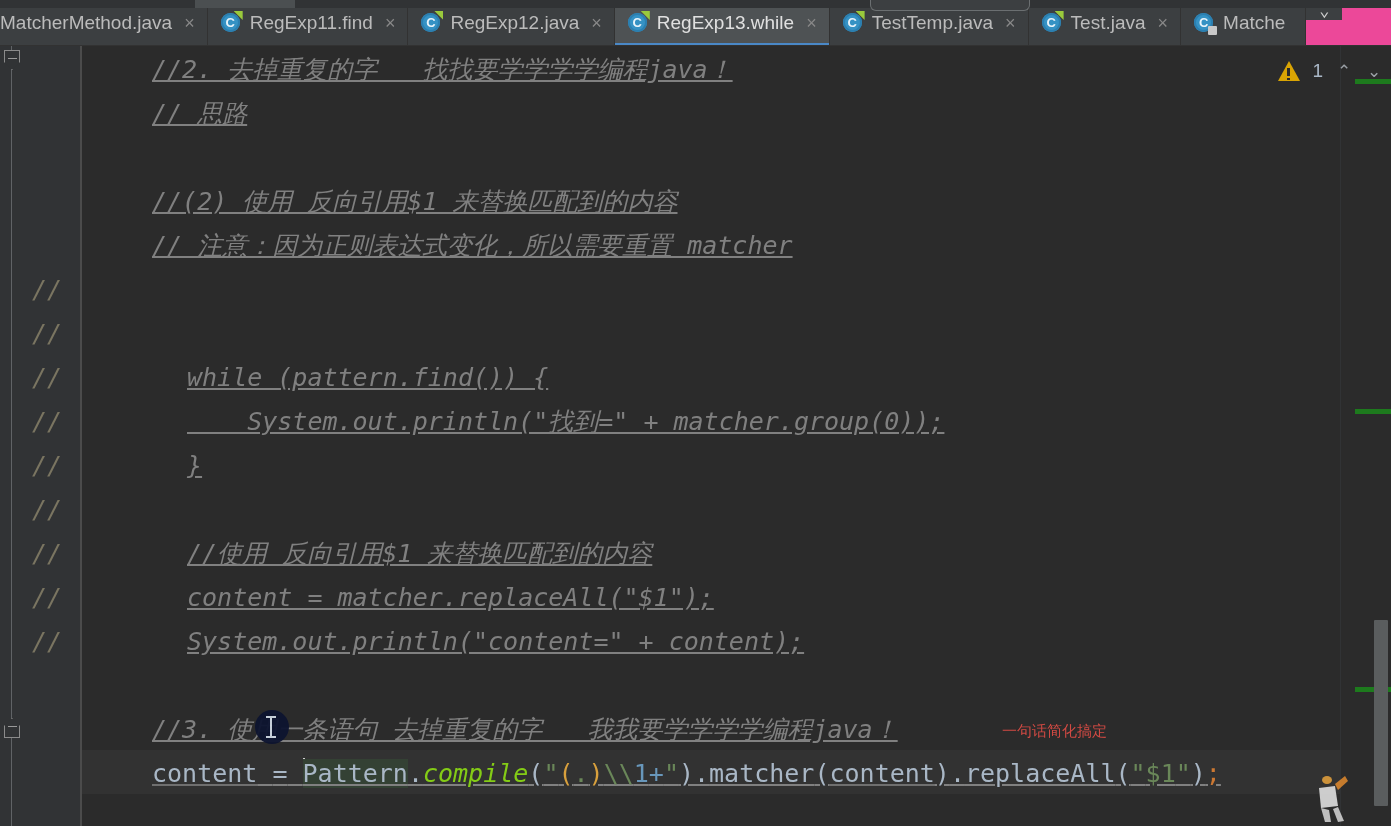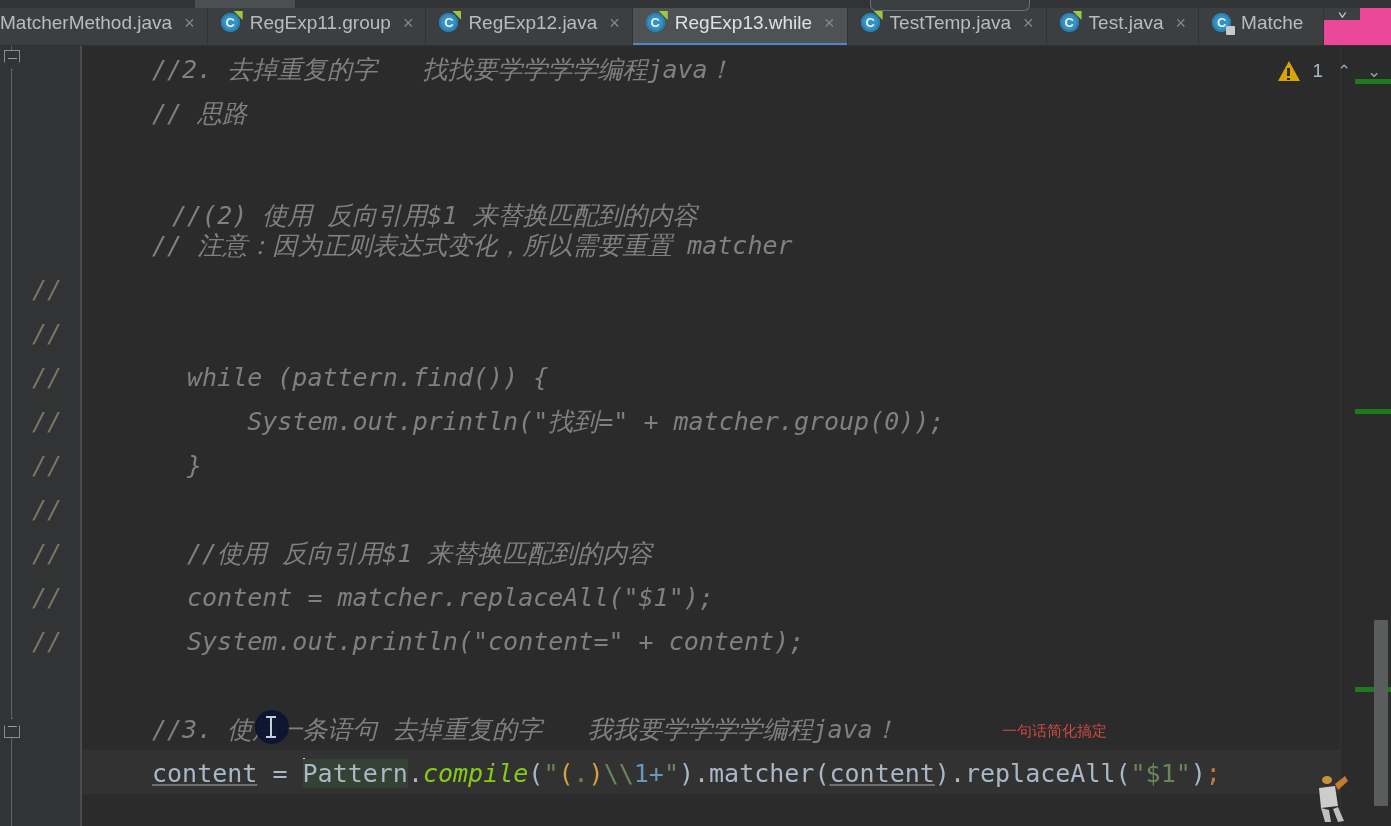--- a/index.html
+++ b/index.html
@@ -113,20 +113,21 @@
     overflow:hidden;
   }
   .cur-line-hl{
     position:absolute; left:0; right:0; height:44px; background:#323232;
   }
   .code-row{
     position:absolute; left:0; height:44px; line-height:44px;
     white-space:pre; font-size:25px;
     font-family:"DejaVu Sans Mono","Liberation Mono",monospace;
     color:#808080;
+    text-decoration:underline;
   }
   .gut-comment{
     position:absolute; left:24px; width:57px; height:44px; line-height:44px;
     text-align:left; padding-left:8px;
     font-size:25px; font-style:italic; color:#7a7561;
     font-family:"DejaVu Sans Mono","Liberation Mono",monospace;
   }
 
   .cmt{ color:#808080; font-style:italic; }
   .plain{ color:#a9b7c6; }
@@ -236,21 +237,21 @@
       <div class="tab firstcut">
         <span class="tlabel">MatcherMethod.java</span>
         <span class="xclose">×</span>
       </div>
       <div class="tab">
         <span class="jicon">
           <span class="circ"></span>
           <span class="cletter">C</span>
           <span class="flag"></span>
         </span>
-        <span class="tlabel">RegExp11.group</span>
+        <span class="tlabel">RegExp11.find</span>
         <span class="xclose">×</span>
       </div>
       <div class="tab">
         <span class="jicon">
           <span class="circ"></span>
           <span class="cletter">C</span>
           <span class="flag"></span>
         </span>
         <span class="tlabel">RegExp12.java</span>
         <span class="xclose">×</span>
@@ -305,21 +306,21 @@
         </div>
     </div>
 
     <div class="gutter-num" id="gutter-comments"></div>
     <div class="gutter-sep"></div>
 
     <div class="code-surface" id="code-surface">
       <div class="cur-line-hl" style="top:704px"></div>
     <div class="code-row" style="top: 2px; left: 70px;"><span class="cmt">//2. 去掉重复的字   找找要学学学学编程java！</span></div>
         <div class="code-row" style="top: 46px; left: 70px;"><span class="cmt">// 思路</span></div>
-        <div class="code-row" style="top: 148px; left: 70px; margin-left: 20px;"><span class="cmt">//(2) 使用 反向引用$1 来替换匹配到的内容</span></div>
+        <div class="code-row" style="top: 134px; left: 70px;"><span class="cmt">//(2) 使用 反向引用$1 来替换匹配到的内容</span></div>
         <div class="code-row" style="top: 178px; left: 70px;"><span class="cmt">// 注意：因为正则表达式变化，所以需要重置 matcher</span></div>
         <div class="code-row" style="top: 310px; left: 105px;"><span class="cmt">while (pattern.find()) {</span></div>
         <div class="code-row" style="top: 354px; left: 105px;"><span class="cmt">    System.out.println("找到=" + matcher.group(0));</span></div>
         <div class="code-row" style="top: 398px; left: 105px;"><span class="cmt">}</span></div>
         <div class="code-row" style="top: 442px; left: 105px;"><span class="cmt"></span></div>
         <div class="code-row" style="top: 486px; left: 105px;"><span class="cmt">//使用 反向引用$1 来替换匹配到的内容</span></div>
         <div class="code-row" style="top: 530px; left: 105px;"><span class="cmt">content = matcher.replaceAll("$1");</span></div>
         <div class="code-row" style="top: 574px; left: 105px;"><span class="cmt">System.out.println("content=" + content);</span></div>
         <div class="code-row" style="top: 618px; left: 105px;"><span class="plain"></span></div>
         <div class="code-row" style="top: 662px; left: 70px;"><span class="cmt">//3. 使用一条语句 去掉重复的字   我我要学学学学编程java！</span></div>

